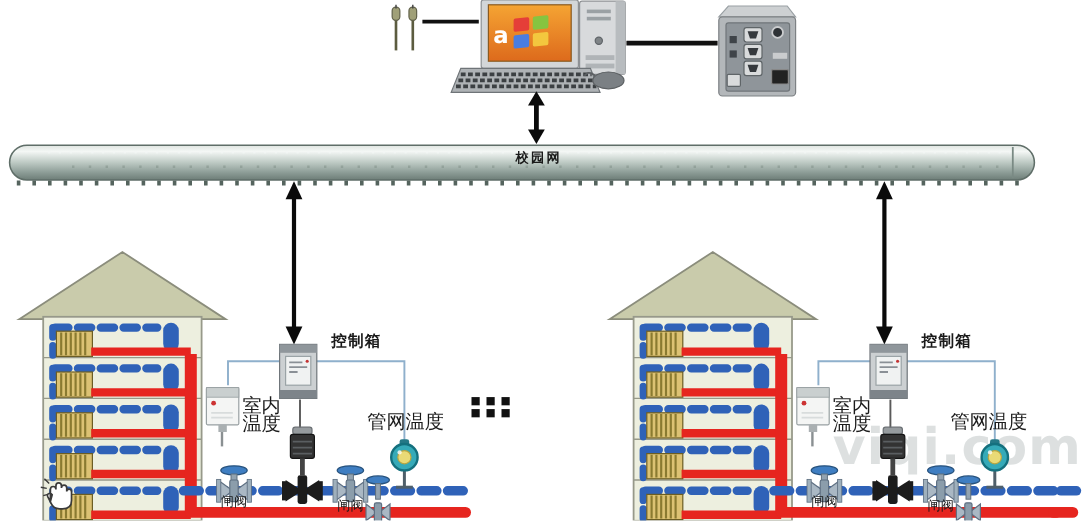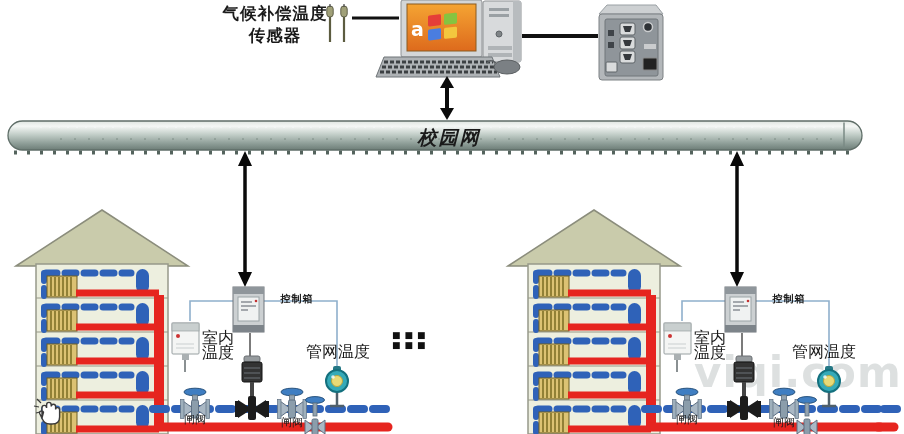--- a/index.html
+++ b/index.html
@@ -2,22 +2,22 @@
 <html><head>
 <meta charset="utf-8">
 <style>
   html,body{margin:0;padding:0;background:#fff;}
   #canvas{position:relative;width:904px;height:434px;background:#ffffff;overflow:hidden;
           font-family:"DejaVu Sans","Liberation Sans",sans-serif;}
   #diagram-svg{position:absolute;left:0;top:0;z-index:2;}
   .lbl{position:absolute;z-index:3;color:#1a1a1a;text-align:center;line-height:1.18;
        white-space:nowrap;font-family:"DejaVu Sans","Liberation Sans",sans-serif;}
   .lbl-big{font-size:16.5px;font-weight:700;letter-spacing:1px;}
-  .lbl-net{font-size:19px;font-weight:700;letter-spacing:2px;font-style:italic;}
-  .lbl-ctrl{font-size:10px;font-weight:700;letter-spacing:1px;margin-top:16px;}
+  .lbl-net{font-size:11px;font-weight:700;letter-spacing:2px;}
+  .lbl-ctrl{font-size:13px;font-weight:700;letter-spacing:1px;}
   .lbl-sm{font-size:16px;}
   .lbl-xs{font-size:11px;font-family:Liberation Mono, monospace;}
   .watermark{position:absolute;z-index:1;font-size:42px;font-weight:700;
              color:#c7cdcd;opacity:.6;letter-spacing:1px;}
   .ellipsis{position:absolute;z-index:3;font-size:9px;letter-spacing:4px;color:#111;}
 </style>
 </head>
 <body>
 
 <div id="canvas">
@@ -227,22 +227,20 @@
 
     <path d="M878,427 H894" stroke="#e6251f" stroke-width="9" stroke-linecap="round"></path>
     <path d="M884,409 H899" stroke="#2f62b8" stroke-width="8" stroke-dasharray="13 9" stroke-linecap="round" fill="none"></path>
 
     <g transform="translate(34,396)">
       <path d="M8,22 V12 q0,-2.6 2.3,-2.6 q2.3,0 2.3,2.6 v-3 q0,-2.6 2.3,-2.6 q2.3,0 2.3,2.6 v1.6 q0,-2.4 2.2,-2.4 q2.2,0 2.2,2.4 v3 q0,-2 2,-2 q2,0 2,2.4 V21 q0,7 -7.5,7 h-2.5 q-5,0 -7,-4.5 l-2.8,-5.7 q-0.9,-2 1.1,-2.6 q1.6,-0.5 2.6,1 z" fill="#ffffff" stroke="#3a3a3a" stroke-width="1.4"></path>
       <path d="M3,3 L7,7 M0,10 L5,11 M2,17 L6,16" stroke="#3a3a3a" stroke-width="1.2"></path>
     </g>
   </svg>
 
-  <div class="lbl lbl-big" style="left:203px;top:4px;width:144px;">气候补偿温度</div>
-  <div class="lbl lbl-big" style="left:203px;top:26px;width:144px;">传感器</div>
 
   <div class="lbl lbl-net" style="left:413px;top:126px;width:72px;">校园网</div>
 
   <div class="lbl lbl-ctrl" style="left:266px;top:277px;width:62px;">控制箱</div>
   <div class="lbl lbl-sm" style="left:202px;top:329px;width:28px;">室内</div>
   <div class="lbl lbl-sm" style="left:202px;top:344px;width:28px;">温度</div>
   <div class="lbl lbl-sm" style="left:306px;top:343px;width:58px;">管网温度</div>
   <div class="lbl lbl-xs" style="left:180px;top:414px;width:30px;">闸阀</div>
   <div class="lbl lbl-xs" style="left:277px;top:417px;width:30px;">闸阀</div>
 

